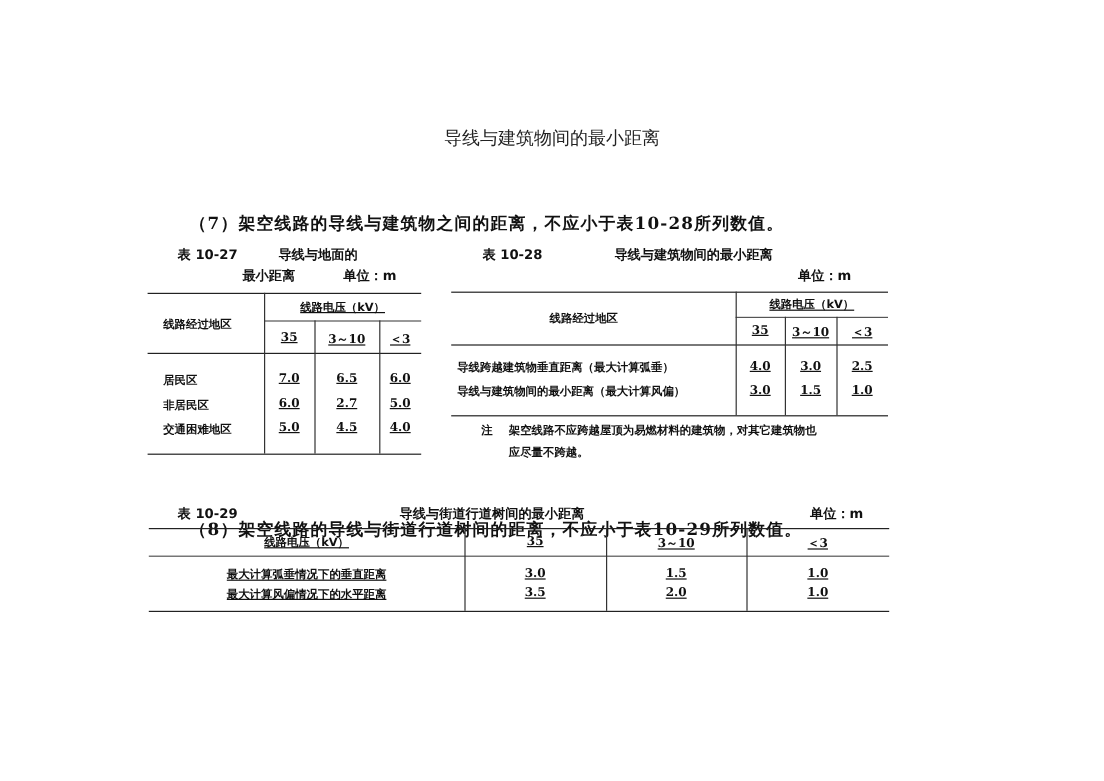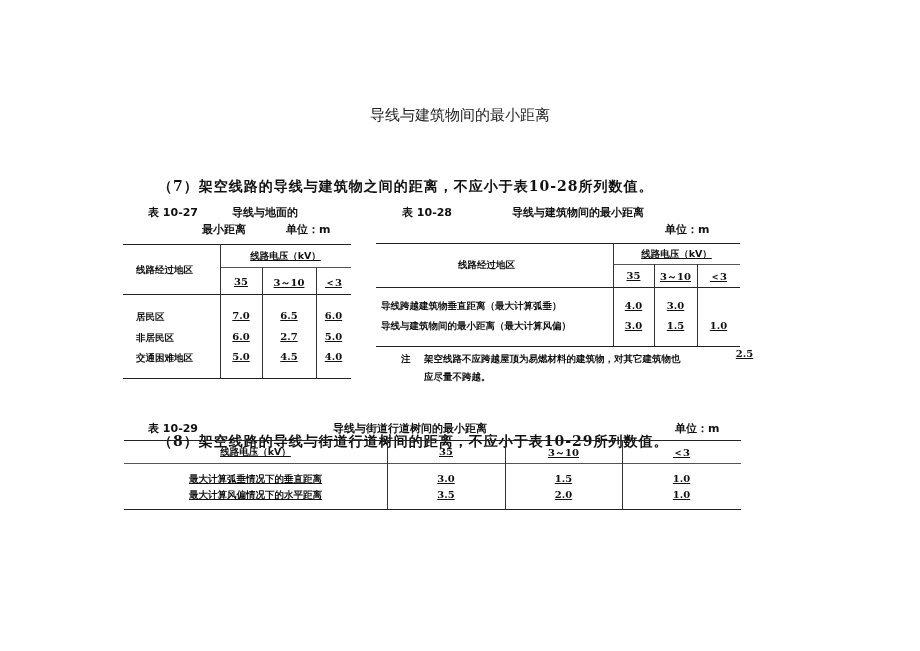--- a/index.html
+++ b/index.html
@@ -75,21 +75,21 @@
 
   <div class="abs cell" style="left:458px; top:259px;">线路经过地区</div>
   <div class="abs cell c" style="left:613px; width:127px; top:248px;">线路电压（kV）</div>
   <div class="abs num c" style="left:613px; width:41px; top:270px;">35</div>
   <div class="abs num c" style="left:654px; width:43px; top:270px;">3～10</div>
   <div class="abs num c" style="left:697px; width:43px; top:270px;">＜3</div>
 
   <div class="abs cell" style="left:381px; top:300px;">导线跨越建筑物垂直距离（最大计算弧垂）</div>
   <div class="abs num c" style="left:613px; width:41px; top:300px;">4.0</div>
   <div class="abs num c" style="left:654px; width:43px; top:300px;">3.0</div>
-  <div class="abs num c" style="left:723px; width:43px; top:300px;margin-top:48px;">2.5</div>
+  <div class="abs num c" style="left:697px; width:43px; top:300px;">2.5</div>
 
   <div class="abs cell" style="left:381px; top:320px;">导线与建筑物间的最小距离（最大计算风偏）</div>
   <div class="abs num c" style="left:613px; width:41px; top:320px;">3.0</div>
   <div class="abs num c" style="left:654px; width:43px; top:320px;">1.5</div>
   <div class="abs num c" style="left:697px; width:43px; top:320px;">1.0</div>
 
   <div class="abs note" style="left:401px; top:353px;">注</div>
   <div class="abs note" style="left:424px; top:353px;">架空线路不应跨越屋顶为易燃材料的建筑物，对其它建筑物也</div>
   <div class="abs note" style="left:424px; top:371px;">应尽量不跨越。</div>
 </div>

